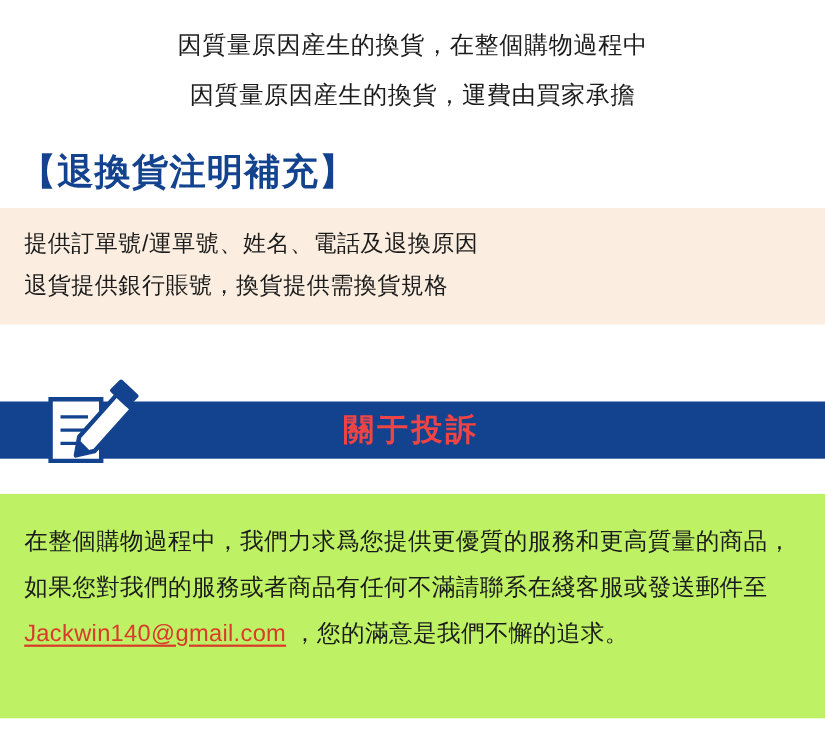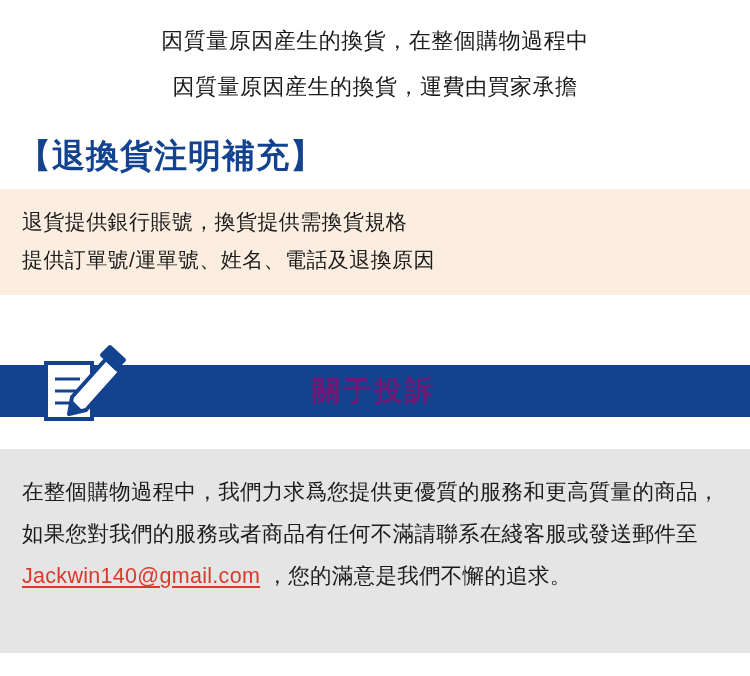--- a/index.html
+++ b/index.html
@@ -69,36 +69,36 @@
     background: #13438f;
   }
   .banner-title {
     position: absolute;
     left: 0;
     top: 24px;
     width: 748px;
     height: 52px;
     line-height: 52px;
     text-align: center;
-    color: #701a75;
+    color: #ef4444;
     font-size: 28px;
     font-weight: bold;
     letter-spacing: 3px;
   }
   .pencil-icon {
     position: absolute;
     left: 36px;
     top: 0px;
     width: 92px;
     height: 86px;
   }
 
   
   .complaint-block {
-    background: #e5e5e5;
+    background: #bef264;
     margin-top: 22px;
     padding: 22px 2px 56px 0;
   }
   .complaint-text {
     font-size: 21.5px;
     line-height: 42px;
     color: #1b1b1b;
     padding: 0 22px;
     letter-spacing: 0.3px;
   }
@@ -114,22 +114,22 @@
 <div class="page">
 
   <div class="top-lines">
     <div class="top-line">因質量原因産生的換貨，在整個購物過程中</div>
     <div class="top-line">因質量原因産生的換貨，運費由買家承擔</div>
   </div>
 
   <div class="bracket-heading">【退換貨注明補充】</div>
 
   <div class="cream-block">
+    <div class="cream-line">提供訂單號/運單號、姓名、電話及退換原因</div>
     <div class="cream-line">退貨提供銀行賬號，換貨提供需換貨規格</div>
-    <div class="cream-line">提供訂單號/運單號、姓名、電話及退換原因</div>
   </div>
 
   <div class="banner-wrap">
     <div class="banner-bar"></div>
     <div class="banner-title">關于投訴</div>
     <svg class="pencil-icon" viewBox="0 0 92 86">
 
       <path d="M10 22 L56 22 L56 78 L10 78 Z" fill="#ffffff" stroke="#13438f" stroke-width="4"></path>
       <line x1="19" y1="38" x2="44" y2="38" stroke="#13438f" stroke-width="3"></line>
       <line x1="19" y1="50" x2="44" y2="50" stroke="#13438f" stroke-width="3"></line>

